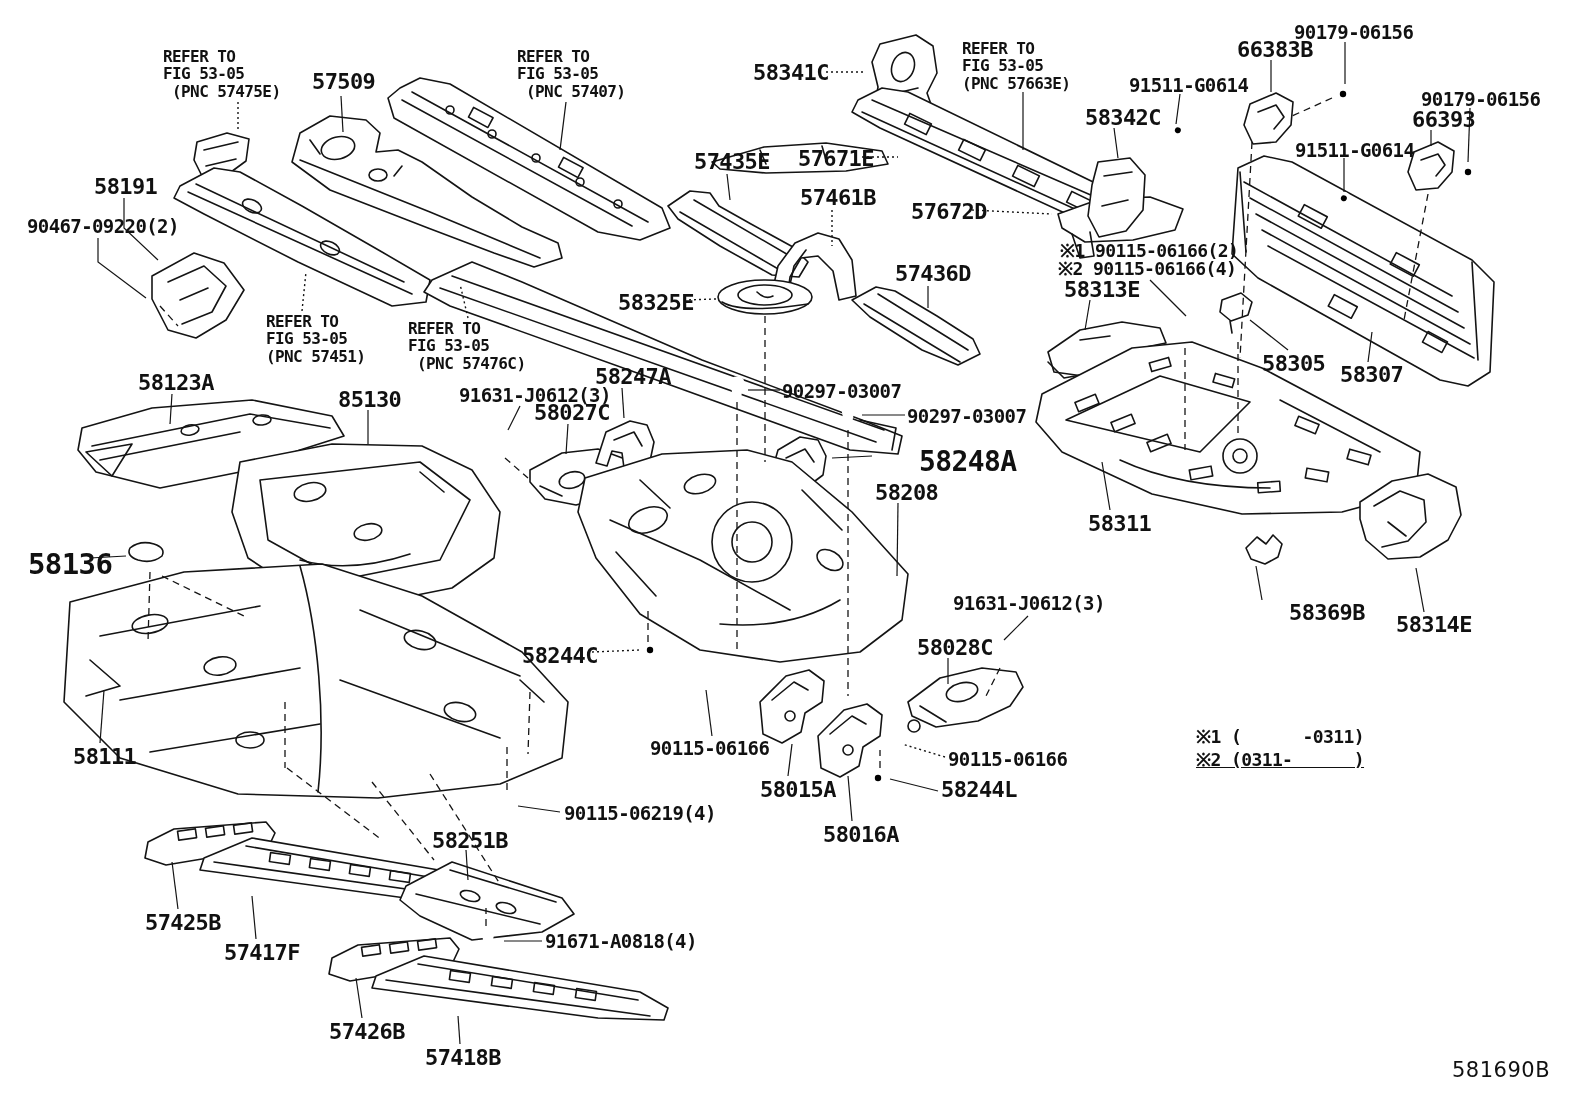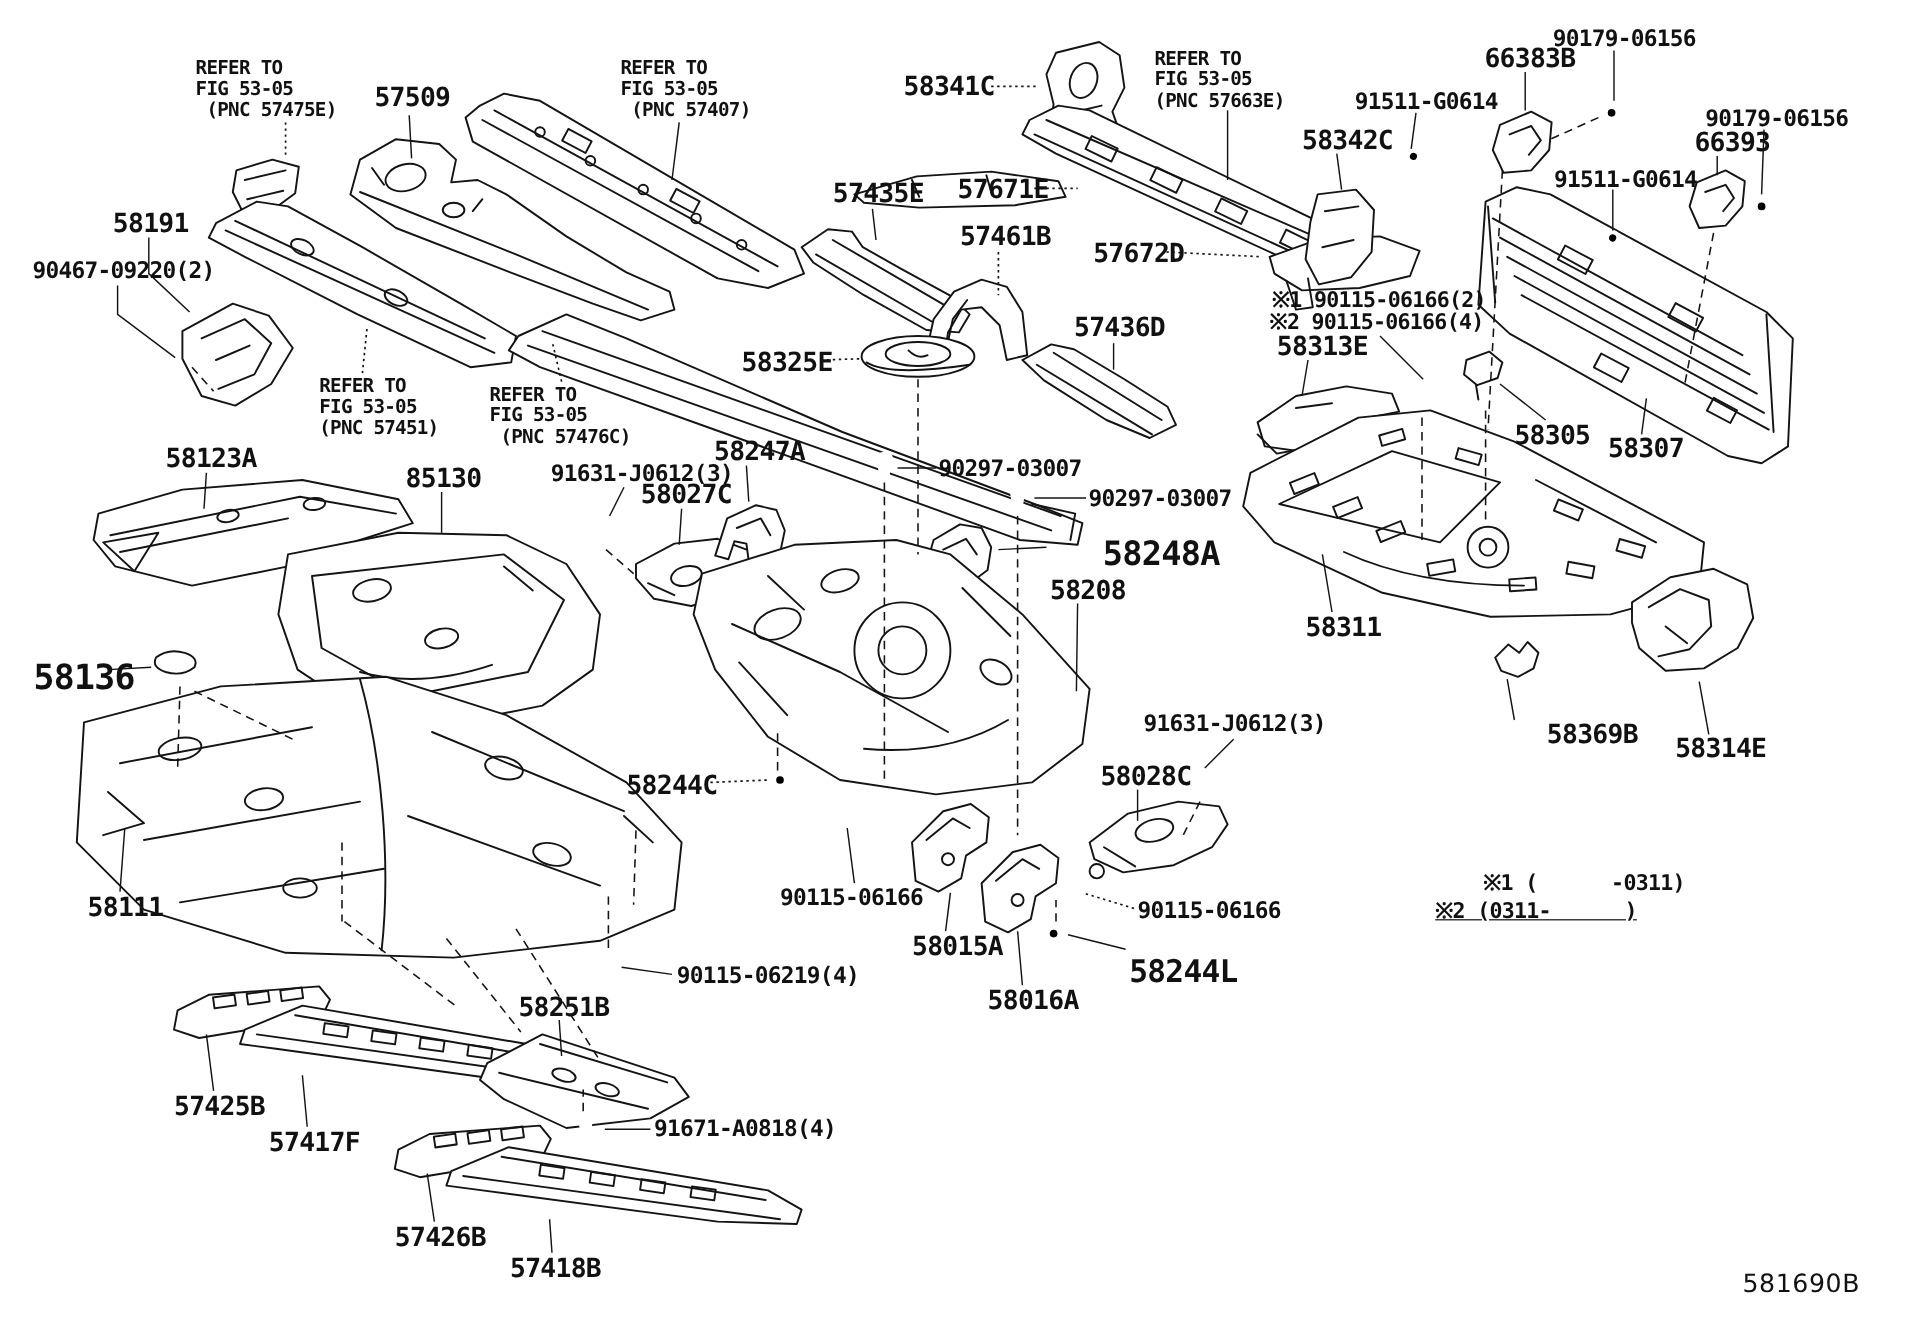--- a/index.html
+++ b/index.html
@@ -485,27 +485,27 @@
     <div class="label" style="left: 907px; top: 406px; font-size: 19px;">90297-03007</div>
     <div class="label" style="left: 919px; top: 447px; font-size: 28px;">58248A</div>
     <div class="label" style="left: 875px; top: 481px; font-size: 22px;">58208</div>
     <div class="label" style="left: 1088px; top: 512px; font-size: 22px;">58311</div>
     <div class="label" style="left: 28px; top: 549px; font-size: 29px;">58136</div>
     <div class="label" style="left: 953px; top: 593px; font-size: 19px;">91631-J0612(3)</div>
     <div class="label" style="left: 1245px; top: 601px; font-size: 22px; margin-left: 44px;">58369B</div>
     <div class="label" style="left: 1396px; top: 613px; font-size: 22px;">58314E</div>
     <div class="label" style="left: 917px; top: 636px; font-size: 22px;">58028C</div>
     <div class="label" style="left: 522px; top: 644px; font-size: 22px;">58244C</div>
-    <div class="label" style="left: 1196px; top: 727px; font-size: 18px; margin-left: 40px;">※1 (      -0311)</div>
+    <div class="label" style="left: 1196px; top: 727px; font-size: 18px;">※1 (      -0311)</div>
     <div class="label" style="left: 1196px; top: 750px; font-size: 18px; text-decoration: underline;">※2 (0311-      )</div>
     <div class="label" style="left: 73px; top: 745px; font-size: 22px;">58111</div>
     <div class="label" style="left: 650px; top: 738px; font-size: 19px;">90115-06166</div>
     <div class="label" style="left: 948px; top: 749px; font-size: 19px;">90115-06166</div>
     <div class="label" style="left: 760px; top: 778px; font-size: 22px;">58015A</div>
-    <div class="label" style="left: 941px; top: 796px; font-size: 26px;">58244L</div>
+    <div class="label" style="left: 941px; top: 778px; font-size: 22px;">58244L</div>
     <div class="label" style="left: 823px; top: 823px; font-size: 22px;">58016A</div>
     <div class="label" style="left: 564px; top: 803px; font-size: 19px;">90115-06219(4)</div>
     <div class="label" style="left: 432px; top: 829px; font-size: 22px;">58251B</div>
     <div class="label" style="left: 145px; top: 911px; font-size: 22px;">57425B</div>
     <div class="label" style="left: 224px; top: 941px; font-size: 22px;">57417F</div>
     <div class="label" style="left: 545px; top: 931px; font-size: 19px;">91671-A0818(4)</div>
     <div class="label" style="left: 329px; top: 1020px; font-size: 22px;">57426B</div>
     <div class="label" style="left: 425px; top: 1046px; font-size: 22px;">57418B</div>
   </div>
 

